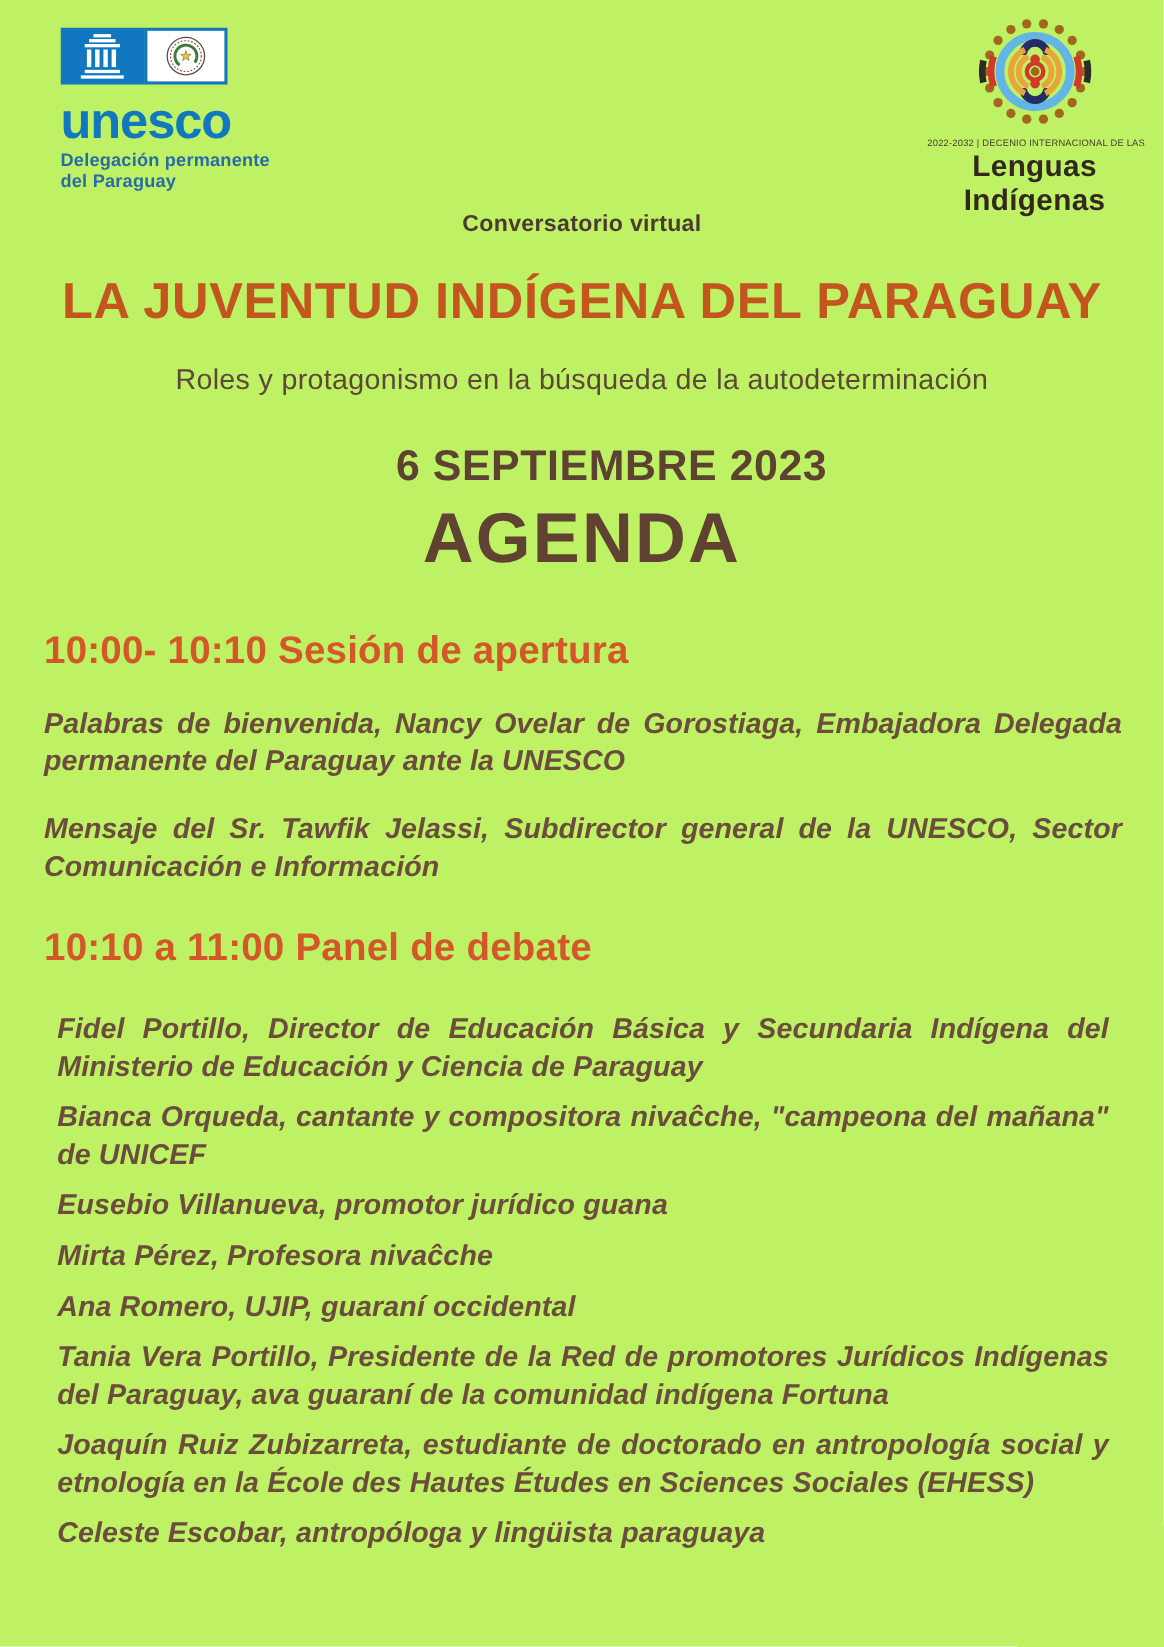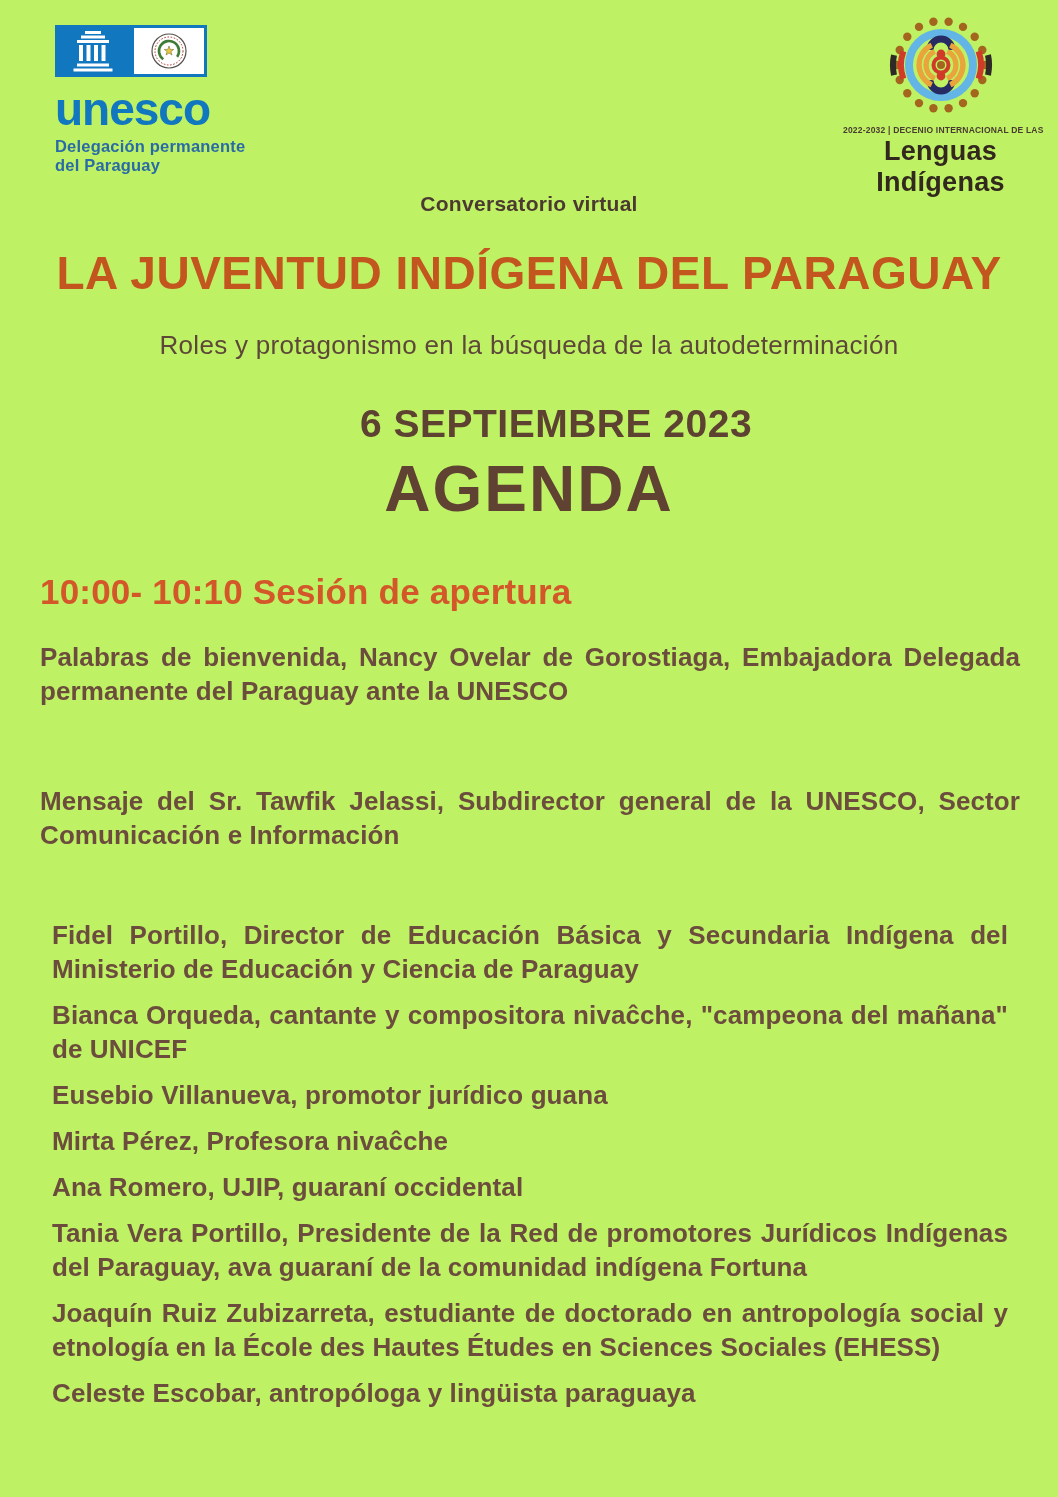--- a/index.html
+++ b/index.html
@@ -17,21 +17,21 @@
   }
   .unesco-delegation {
     margin-top:5px; font-size:16.5px; font-weight:bold; color:#2A6BA6;
     line-height:19px; letter-spacing:0.2px;
   }
 
   
   .decade-block { position:absolute; left:843px; top:8px; width:195px; text-align:center; }
   .decade-logo { display:block; margin:0 auto; }
   .decade-small {
-    margin-top:3px; font-size:8.5px; font-weight:bold; color:#4A3B31;
+    margin-top:3px; font-size:8.5px; font-weight:normal; color:#4A3B31;
     letter-spacing:0.2px; white-space:nowrap;
   }
   .decade-big {
     margin-top:1px; font-size:27px; font-weight:bold; color:#32281E; letter-spacing:0.3px;
   }
 
   
   .kicker {
     position:absolute; top:192px; left:0; width:100%; text-align:center;
     font-size:21px; font-weight:bold; color:#4C3A30; letter-spacing:0.3px;
@@ -59,23 +59,24 @@
     font-size:35px; font-weight:bold; color:#D4572A; letter-spacing:0.2px;
   }
   .h1 { top:572px; }
   .h2 { top:842px; }
 
   .body-text {
     position:absolute; left:40px; width:980px; margin:0;
     font-size:26px; font-weight:bold; color:#6B4C3D;
     line-height:34px; text-align:justify; text-align-last:left;
     letter-spacing:0.1px;
+    font-style:italic;
   }
   .p1 { top:640px; }
-  .p2 { top:784px; }
+  .p2 { top:736px; }
   .panel { top:906px; }
   .panel p { margin:12px; }
 </style>
 </head>
 <body>
 
 <div class="poster">
 
   <div class="unesco-block">
     <svg class="unesco-logo" width="152" height="52" viewBox="0 0 152 52" xmlns="http://www.w3.org/2000/svg">
@@ -162,20 +163,21 @@
   <div class="kicker">Conversatorio virtual</div>
   <div class="main-title">LA JUVENTUD INDÍGENA DEL PARAGUAY</div>
   <div class="subtitle">Roles y protagonismo en la búsqueda de la autodeterminación</div>
   <div class="event-date">6 SEPTIEMBRE 2023</div>
   <div class="agenda-heading">AGENDA</div>
 
   <div class="sec-heading h1">10:00- 10:10 Sesión de apertura</div>
   <p class="body-text p1">Palabras de bienvenida, Nancy Ovelar de Gorostiaga, Embajadora Delegada permanente del Paraguay ante la UNESCO</p>
   <p class="body-text p2">Mensaje del Sr. Tawfik Jelassi, Subdirector general de la UNESCO, Sector Comunicación e Información</p>
 
+  <div class="sec-heading h2">10:10 a 11:00 Panel de debate</div>
   <div class="body-text panel">
     <p>Fidel Portillo, Director de Educación Básica y Secundaria Indígena del Ministerio de Educación y Ciencia de Paraguay</p>
     <p>Bianca Orqueda, cantante y compositora nivaĉche, "campeona del mañana" de UNICEF</p>
     <p>Eusebio Villanueva, promotor jurídico guana</p>
     <p>Mirta Pérez, Profesora nivaĉche</p>
     <p>Ana Romero, UJIP, guaraní occidental</p>
     <p>Tania Vera Portillo, Presidente de la Red de promotores Jurídicos Indígenas del Paraguay, ava guaraní de la comunidad indígena Fortuna</p>
     <p>Joaquín Ruiz Zubizarreta, estudiante de doctorado en antropología social y etnología en la École des Hautes Études en Sciences Sociales (EHESS)</p>
     <p>Celeste Escobar, antropóloga y lingüista paraguaya</p>
   </div>

